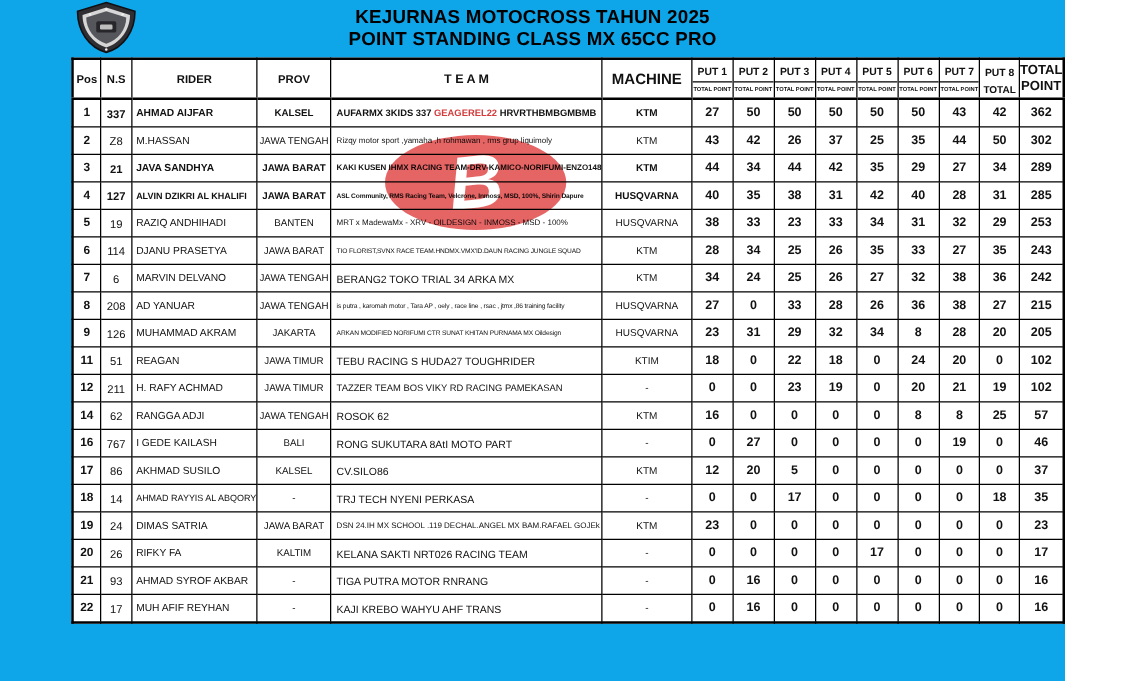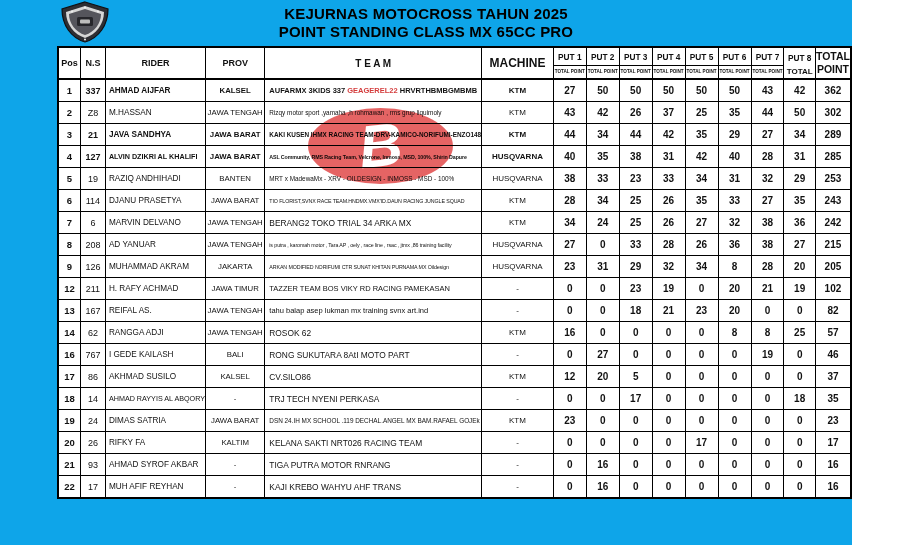--- a/index.html
+++ b/index.html
@@ -276,54 +276,54 @@
           <td class="c num put">31</td>
           <td class="c num put">29</td>
           <td class="c num put">32</td>
           <td class="c num put">34</td>
           <td class="c num put">8</td>
           <td class="c num put">28</td>
           <td class="c num put">20</td>
           <td class="c num total">205</td>
         </tr>
         <tr>
+          <td class="c num pos">11</td>
+          <td class="c ns">51</td>
+          <td class="rider">REAGAN</td>
+          <td class="c prov">JAWA TIMUR</td>
+          <td class="team t-base">TEBU RACING S HUDA27 TOUGHRIDER</td>
+          <td class="c machine">KTIM</td>
+          <td class="c num put">18</td>
+          <td class="c num put">0</td>
+          <td class="c num put">22</td>
+          <td class="c num put">18</td>
+          <td class="c num put">0</td>
+          <td class="c num put">24</td>
+          <td class="c num put">20</td>
+          <td class="c num put">0</td>
+          <td class="c num total">102</td>
+        </tr>
+        <tr>
           <td class="c num pos">12</td>
           <td class="c ns">211</td>
           <td class="rider">H. RAFY ACHMAD</td>
           <td class="c prov">JAWA TIMUR</td>
           <td class="team t-md">TAZZER TEAM BOS VIKY RD RACING PAMEKASAN</td>
           <td class="c machine">-</td>
           <td class="c num put">0</td>
           <td class="c num put">0</td>
           <td class="c num put">23</td>
           <td class="c num put">19</td>
           <td class="c num put">0</td>
           <td class="c num put">20</td>
           <td class="c num put">21</td>
           <td class="c num put">19</td>
           <td class="c num total">102</td>
         </tr>
         <tr>
-          <td class="c num pos">13</td>
-          <td class="c ns">167</td>
-          <td class="rider">REIFAL AS.</td>
-          <td class="c prov">JAWA TENGAH</td>
-          <td class="team t-md">tahu balap asep lukman mx training svnx art.ind</td>
-          <td class="c machine">-</td>
-          <td class="c num put">0</td>
-          <td class="c num put">0</td>
-          <td class="c num put">18</td>
-          <td class="c num put">21</td>
-          <td class="c num put">23</td>
-          <td class="c num put">20</td>
-          <td class="c num put">0</td>
-          <td class="c num put">0</td>
-          <td class="c num total">82</td>
-        </tr>
-        <tr>
           <td class="c num pos">14</td>
           <td class="c ns">62</td>
           <td class="rider">RANGGA ADJI</td>
           <td class="c prov">JAWA TENGAH</td>
           <td class="team t-base">ROSOK 62</td>
           <td class="c machine">KTM</td>
           <td class="c num put">16</td>
           <td class="c num put">0</td>
           <td class="c num put">0</td>
           <td class="c num put">0</td>

